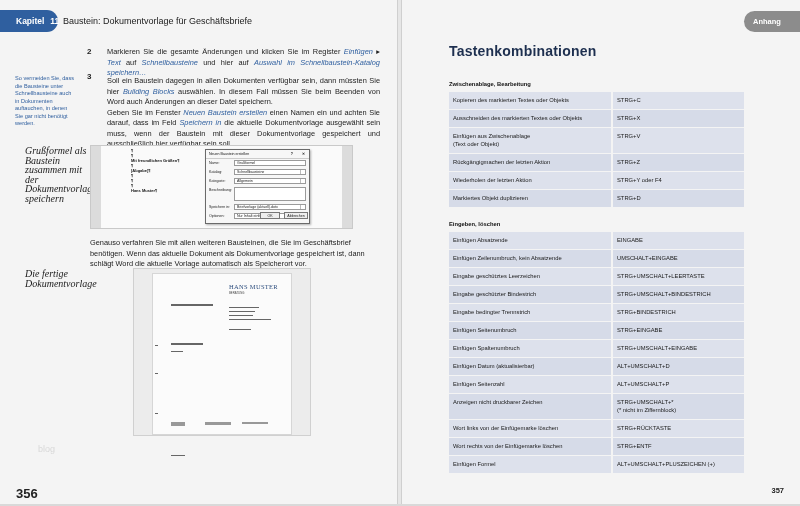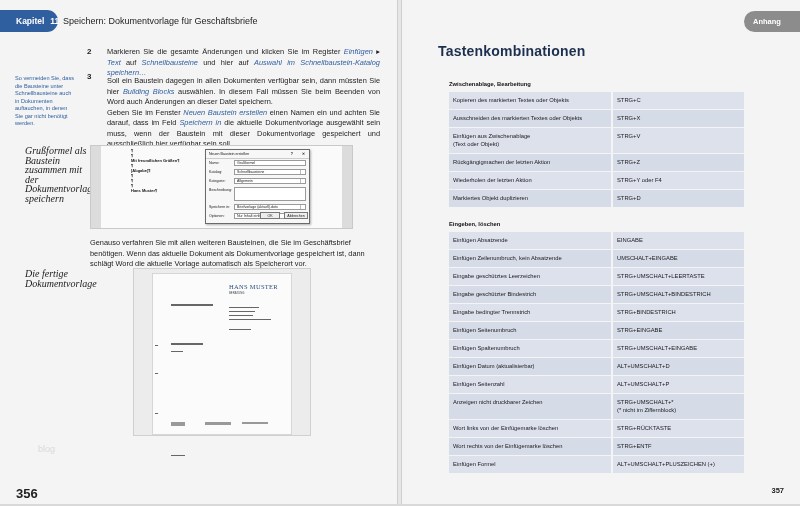--- a/index.html
+++ b/index.html
@@ -48,21 +48,21 @@
   .letter-brand { position: absolute; left: 76px; top: 9px; font-family: "Liberation Serif", serif; font-size: 6.5px; color: #2f4f7f; letter-spacing: 0.3px; }
   .letter-sub { position: absolute; left: 76px; top: 17px; font-size: 2.8px; color: #444; }
   .tiny { position: absolute; height: 2px; background: #666; }
   .mark { position: absolute; left: 2px; width: 3px; height: 1px; background: #666; }
 
   .watermark { position: absolute; left: 38px; top: 444px; font-size: 9px; color: #d8d8d8; }
   .page-num-left { position: absolute; left: 16px; top: 486px; font-size: 13px; font-weight: bold; color: #222; }
 
   
   .appendix-tab { position: absolute; right: 0; top: 11px; width: 56px; height: 21px; background: #8c8c8c; border-radius: 11px 0 0 11px; color: #fff; font-weight: bold; font-size: 7.5px; line-height: 21px; padding-left: 9px; }
-  .section-title { position: absolute; left: 36px; top: 43px; font-size: 14px; font-weight: bold; color: #1d2f4f; letter-spacing: 0.2px; }
+  .section-title { position: absolute; left: 47px; top: 43px; font-size: 14px; font-weight: bold; color: #1d2f4f; letter-spacing: 0.2px; }
   .group-label { position: absolute; left: 47px; font-size: 5.8px; font-weight: bold; color: #111; }
 
   .kb-table { position: absolute; left: 47px; width: 295px; border-collapse: separate; border-spacing: 0 1px; font-size: 5.8px; color: #1a1a1a; }
   .kb-table td { background: #dde1ec; padding: 0 4px; vertical-align: top; }
   .kb-table tr:nth-child(even) td { background: #d6dbe8; }
   .kb-table td.desc { width: 164px; border-right: 2px solid #f4f4f4; }
   .kb-table td.keys { width: 131px; }
   .kb-table tr.h1 td { height: 17px; line-height: 17px; }
   .kb-table tr.h2 td { height: 25px; padding-top: 4px; line-height: 8px; }
 
@@ -70,21 +70,21 @@
 </style>
 </head>
 <body>
 
 <div class="spread">
 
   <div class="page page-left">
     <div class="chapter-tab">
       <span>Kapitel</span><span class="num">11</span>
     </div>
-    <div class="header-title">Speichern: Dokumentvorlage für Geschäftsbriefe</div>
+    <div class="header-title">Baustein: Dokumentvorlage für Geschäftsbriefe</div>
 
     <div class="step" style="top:47px">
       <span class="step-num">2</span>
       <div class="step-text"><span>Markieren Sie die gesamte Änderungen und klicken Sie im Register </span><span class="ui-term">Einfügen</span><span> ▸ </span><span class="ui-term">Text</span><span> auf </span><span class="ui-term">Schnellbausteine</span><span> und hier auf </span><span class="ui-term">Auswahl im Schnellbaustein-Katalog speichern…</span></div>
     </div>
 
     <div class="margin-note" style="top:75px">So vermeiden Sie, dass die Bausteine unter Schnellbausteine auch in Dokumenten auftauchen, in denen Sie gar nicht benötigt werden.</div>
 
     <div class="step" style="top:72px">
       <span class="step-num">3</span>

